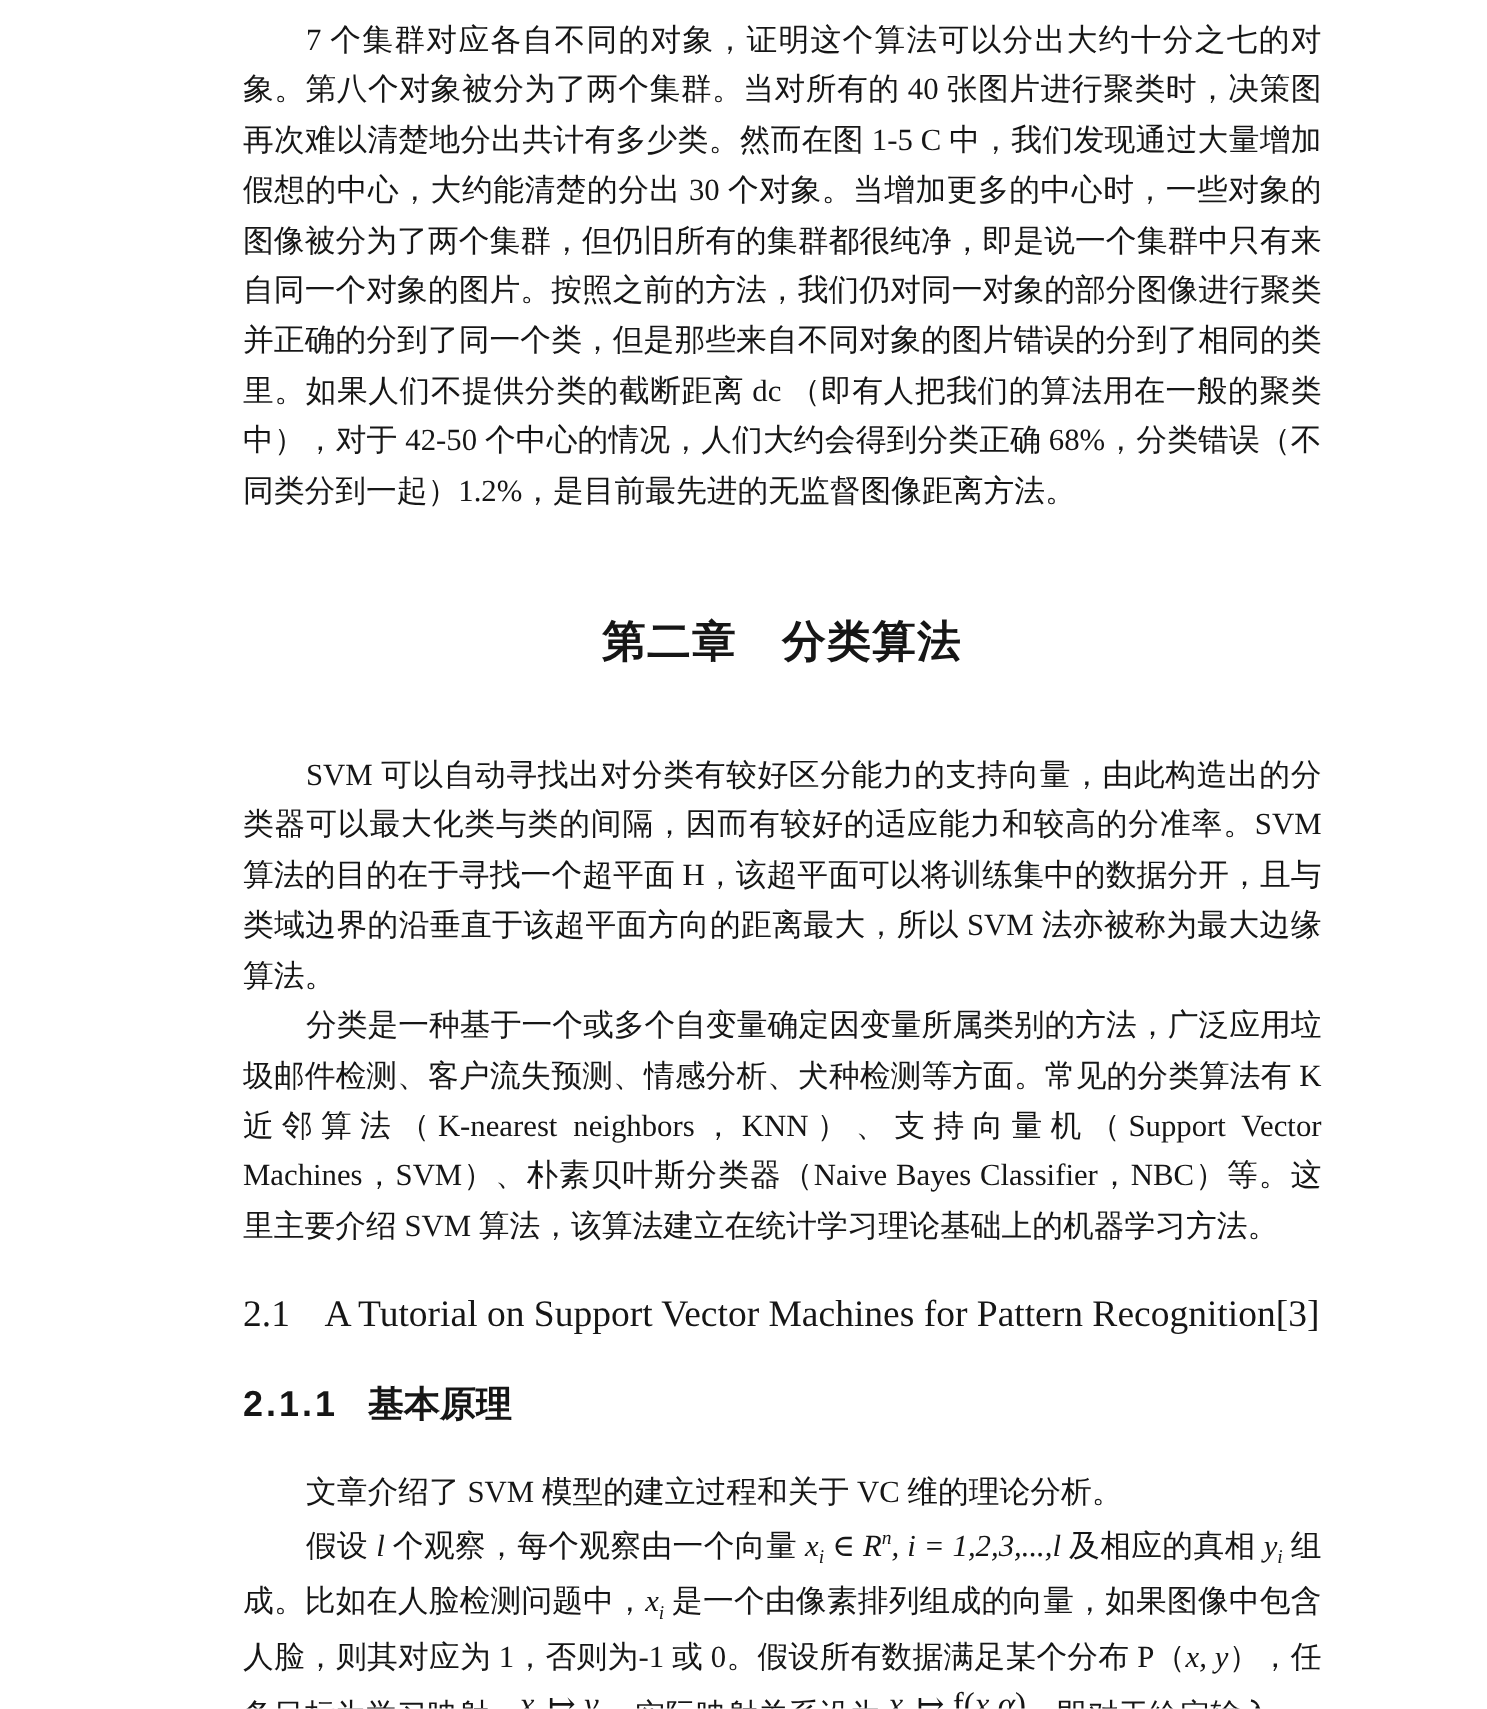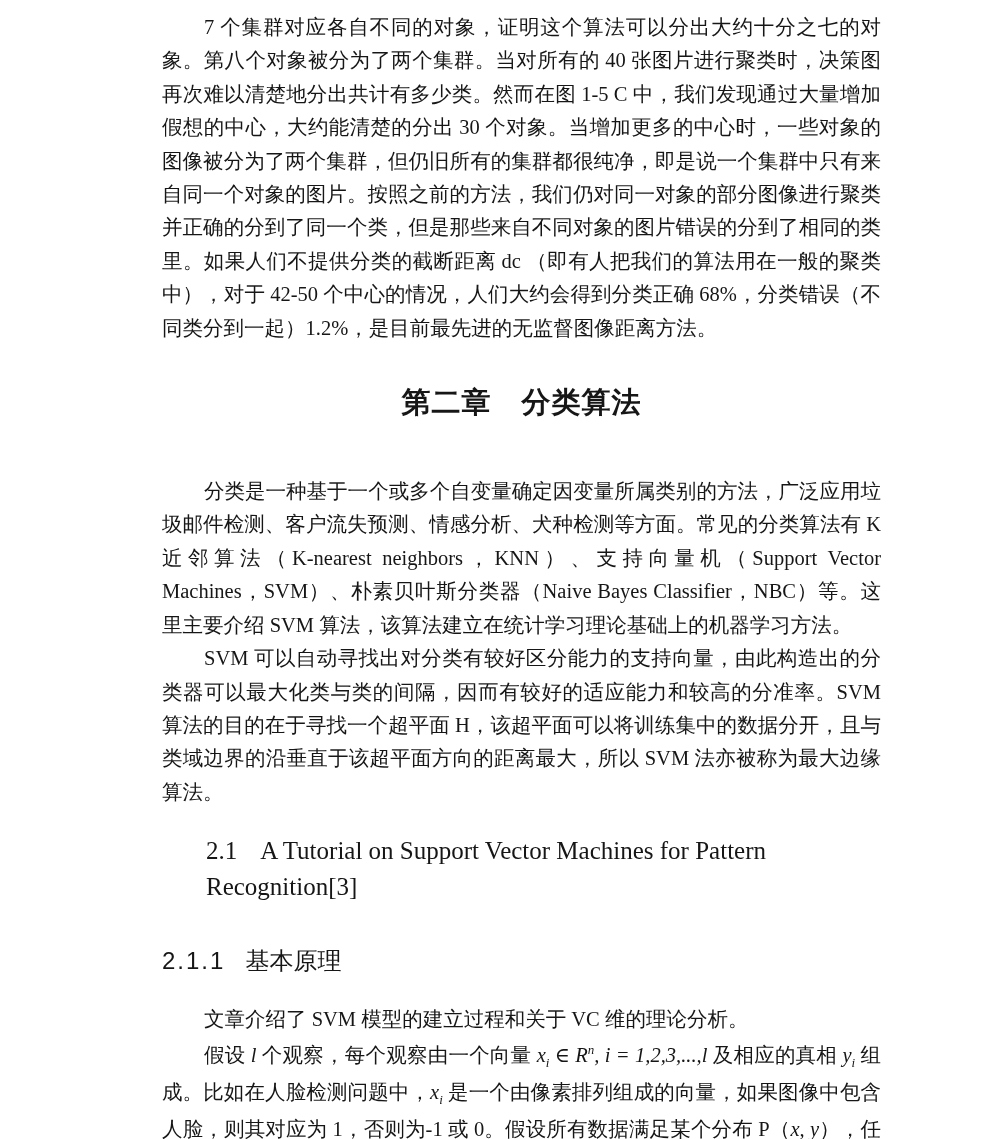--- a/index.html
+++ b/index.html
@@ -18,43 +18,42 @@
   }
   p { margin: 0; }
   .body-para {
     font-size: 20.5px;
     line-height: 33.4px;
     text-align: justify;
     text-indent: 42px;
     font-family: "Liberation Serif", "DejaVu Serif", serif;
   }
   .chapter-heading {
-    margin-top: 36px;
+    margin-top: 62px;
     margin-bottom: 52px;
     text-align: center;
     font-family: "Liberation Sans", "DejaVu Sans", sans-serif;
     font-weight: 700;
     font-size: 29px;
     line-height: 42px;
     letter-spacing: 1px;
   }
   .chapter-heading .chapter-num { margin-right: 30px; }
   .section-heading {
     margin-top: 24px;
     font-family: "Liberation Serif", "DejaVu Serif", serif;
     font-weight: 400;
     font-size: 25px;
     line-height: 36px;
-    margin-left: 44px;
   }
   .section-heading .sec-num { margin-right: 23px; }
   .subsection-heading {
-    margin-top: 38px;
+    margin-top: 24px;
     font-family: "Liberation Sans", "DejaVu Sans", sans-serif;
-    font-weight: 400;
+    font-weight: 700;
     font-size: 24px;
     line-height: 36px;
   }
   .subsection-heading .subsec-num { letter-spacing: 2px; margin-right: 20px; }
   .para-article { margin-top: 0; }
   .para-setup { line-height: 37px; }
   .math {
     font-family: "Liberation Serif", "DejaVu Serif", serif;
     font-style: italic;
   }
@@ -73,23 +72,23 @@
 </style>
 </head>
 <body>
 
 <div class="page-content">
 
   <p class="body-para">7 个集群对应各自不同的对象，证明这个算法可以分出大约十分之七的对象。第八个对象被分为了两个集群。当对所有的 40 张图片进行聚类时，决策图再次难以清楚地分出共计有多少类。然而在图 1-5 C 中，我们发现通过大量增加假想的中心，大约能清楚的分出 30 个对象。当增加更多的中心时，一些对象的图像被分为了两个集群，但仍旧所有的集群都很纯净，即是说一个集群中只有来自同一个对象的图片。按照之前的方法，我们仍对同一对象的部分图像进行聚类并正确的分到了同一个类，但是那些来自不同对象的图片错误的分到了相同的类里。如果人们不提供分类的截断距离 dc （即有人把我们的算法用在一般的聚类中），对于 42-50 个中心的情况，人们大约会得到分类正确 68%，分类错误（不同类分到一起）1.2%，是目前最先进的无监督图像距离方法。</p>
 
   <h1 class="chapter-heading"><span class="chapter-num">第二章</span><span>分类算法</span></h1>
 
+  <p class="body-para">SVM 可以自动寻找出对分类有较好区分能力的支持向量，由此构造出的分类器可以最大化类与类的间隔，因而有较好的适应能力和较高的分准率。SVM 算法的目的在于寻找一个超平面 H，该超平面可以将训练集中的数据分开，且与类域边界的沿垂直于该超平面方向的距离最大，所以 SVM 法亦被称为最大边缘算法。</p>
+
   <p class="body-para">分类是一种基于一个或多个自变量确定因变量所属类别的方法，广泛应用垃圾邮件检测、客户流失预测、情感分析、犬种检测等方面。常见的分类算法有 K 近邻算法（K-nearest neighbors，KNN）、支持向量机（Support Vector Machines，SVM）、朴素贝叶斯分类器（Naive Bayes Classifier，NBC）等。这里主要介绍 SVM 算法，该算法建立在统计学习理论基础上的机器学习方法。</p>
-
-  <p class="body-para">SVM 可以自动寻找出对分类有较好区分能力的支持向量，由此构造出的分类器可以最大化类与类的间隔，因而有较好的适应能力和较高的分准率。SVM 算法的目的在于寻找一个超平面 H，该超平面可以将训练集中的数据分开，且与类域边界的沿垂直于该超平面方向的距离最大，所以 SVM 法亦被称为最大边缘算法。</p>
 
   <h2 class="section-heading"><span class="sec-num">2.1</span><span>A Tutorial on Support Vector Machines for Pattern Recognition[3]</span></h2>
 
   <h3 class="subsection-heading"><span class="subsec-num">2.1.1</span><span>基本原理</span></h3>
 
   <p class="body-para para-article">文章介绍了 SVM 模型的建立过程和关于 VC 维的理论分析。</p>
 
   <p class="body-para para-setup"><span>假设 </span><span class="math">l</span><span> 个观察，每个观察由一个向量 </span><span class="math"><span>x</span><sub>i</sub><span> ∈ R</span><sup>n</sup><span>, i = 1,2,3,...,l</span></span><span> 及相应的真相 </span><span class="math"><span>y</span><sub>i</sub></span><span> 组成。比如在人脸检测问题中，</span><span class="math"><span>x</span><sub>i</sub></span><span> 是一个由像素排列组成的向量，如果图像中包含人脸，则其对应为 1，否则为-1 或 0。假设所有数据满足某个分布 P（</span><span class="math">x, y</span><span>），任务目标为学习映射：</span><span class="math raised"><span>x</span><sub>i</sub><span class="roman"> ↦ </span><span>y</span><sub>i</sub></span><span>，实际映射关系设为 </span><span class="math raised"><span>x</span><sub>i</sub><span class="roman"> ↦ </span><span class="roman">f(</span><span>x,α</span><span class="roman">)</span></span><span>，即对于给定输入</span></p>
 
 </div>

